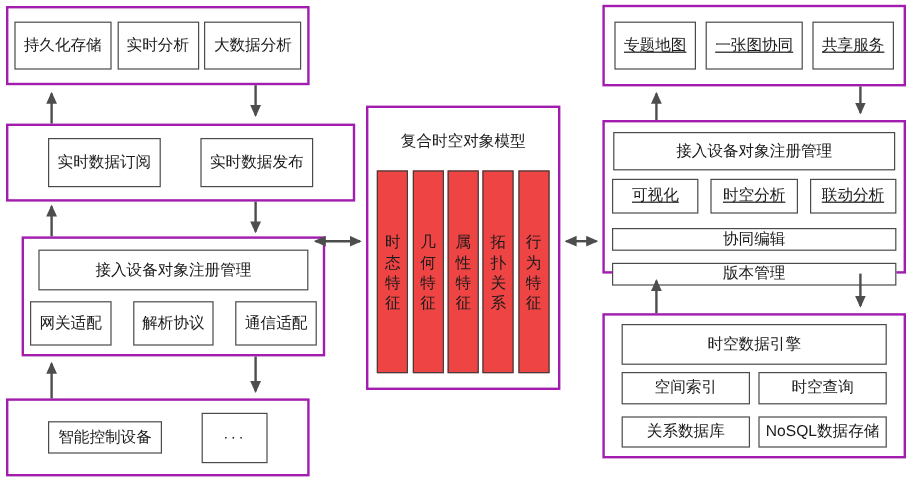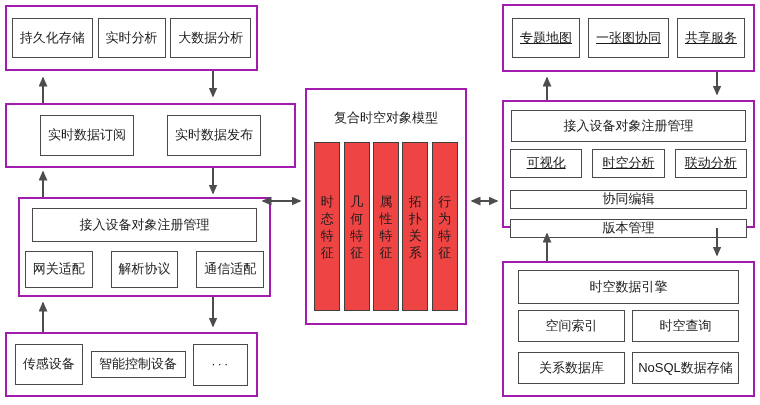--- a/index.html
+++ b/index.html
@@ -41,21 +41,21 @@
   .vcell span { display:block; width:14px; word-break:break-all; line-height:17px; text-align:center; }
 
   
   #r1 { left:502px; top:4px; width:253px; height:68px;text-decoration:underline; }
   #r2 { left:502px; top:100px; width:253px; height:128px; padding:8px 6px 5px; }
   #r2 .hcell { margin:0 1px; height:32px; flex:none; }
   #r2 .row { display:flex; gap:10px; height:31px; }
   #r2 .row .cell { flex:1; }
   #r2 .row1 { margin-top:7px;text-decoration:underline; }
   #r2 .row2 { margin-top:12px;flex-direction:column; }
-  #r3 { left:502px; top:261px; width:253px; height:136px; padding:7px 14px; }
+  #r3 { left:502px; top:261px; width:253px; height:121px; padding:7px 14px; }
   #r3 .hcell { height:34px; flex:none; }
   #r3 .row { display:flex; gap:7px; height:32px; }
   #r3 .row .cell { flex:1; }
   #r3 .row1 { margin-top:6px; }
   #r3 .row2 { margin-top:10px; }
 
   .arrows { position:absolute; left:0; top:0; pointer-events:none; }
 </style>
 </head>
 <body>
@@ -76,21 +76,20 @@
   <div class="gbox col" id="l3">
     <div class="cell hcell">接入设备对象注册管理</div>
     <div class="row">
       <div class="cell">网关适配</div>
       <div class="cell">解析协议</div>
       <div class="cell">通信适配</div>
     </div>
   </div>
 
   <div class="gbox flexrow" id="l4">
-    <div class="cell pad">传感设备</div>
     <div class="cell smart">智能控制设备</div>
     <div class="cell dots">···</div>
   </div>
 
   <div class="gbox" id="cbox">
     <div class="c-title">复合时空对象模型</div>
     <div class="c-features">
       <div class="vcell">
           <span>时态特征</span>
         </div>

